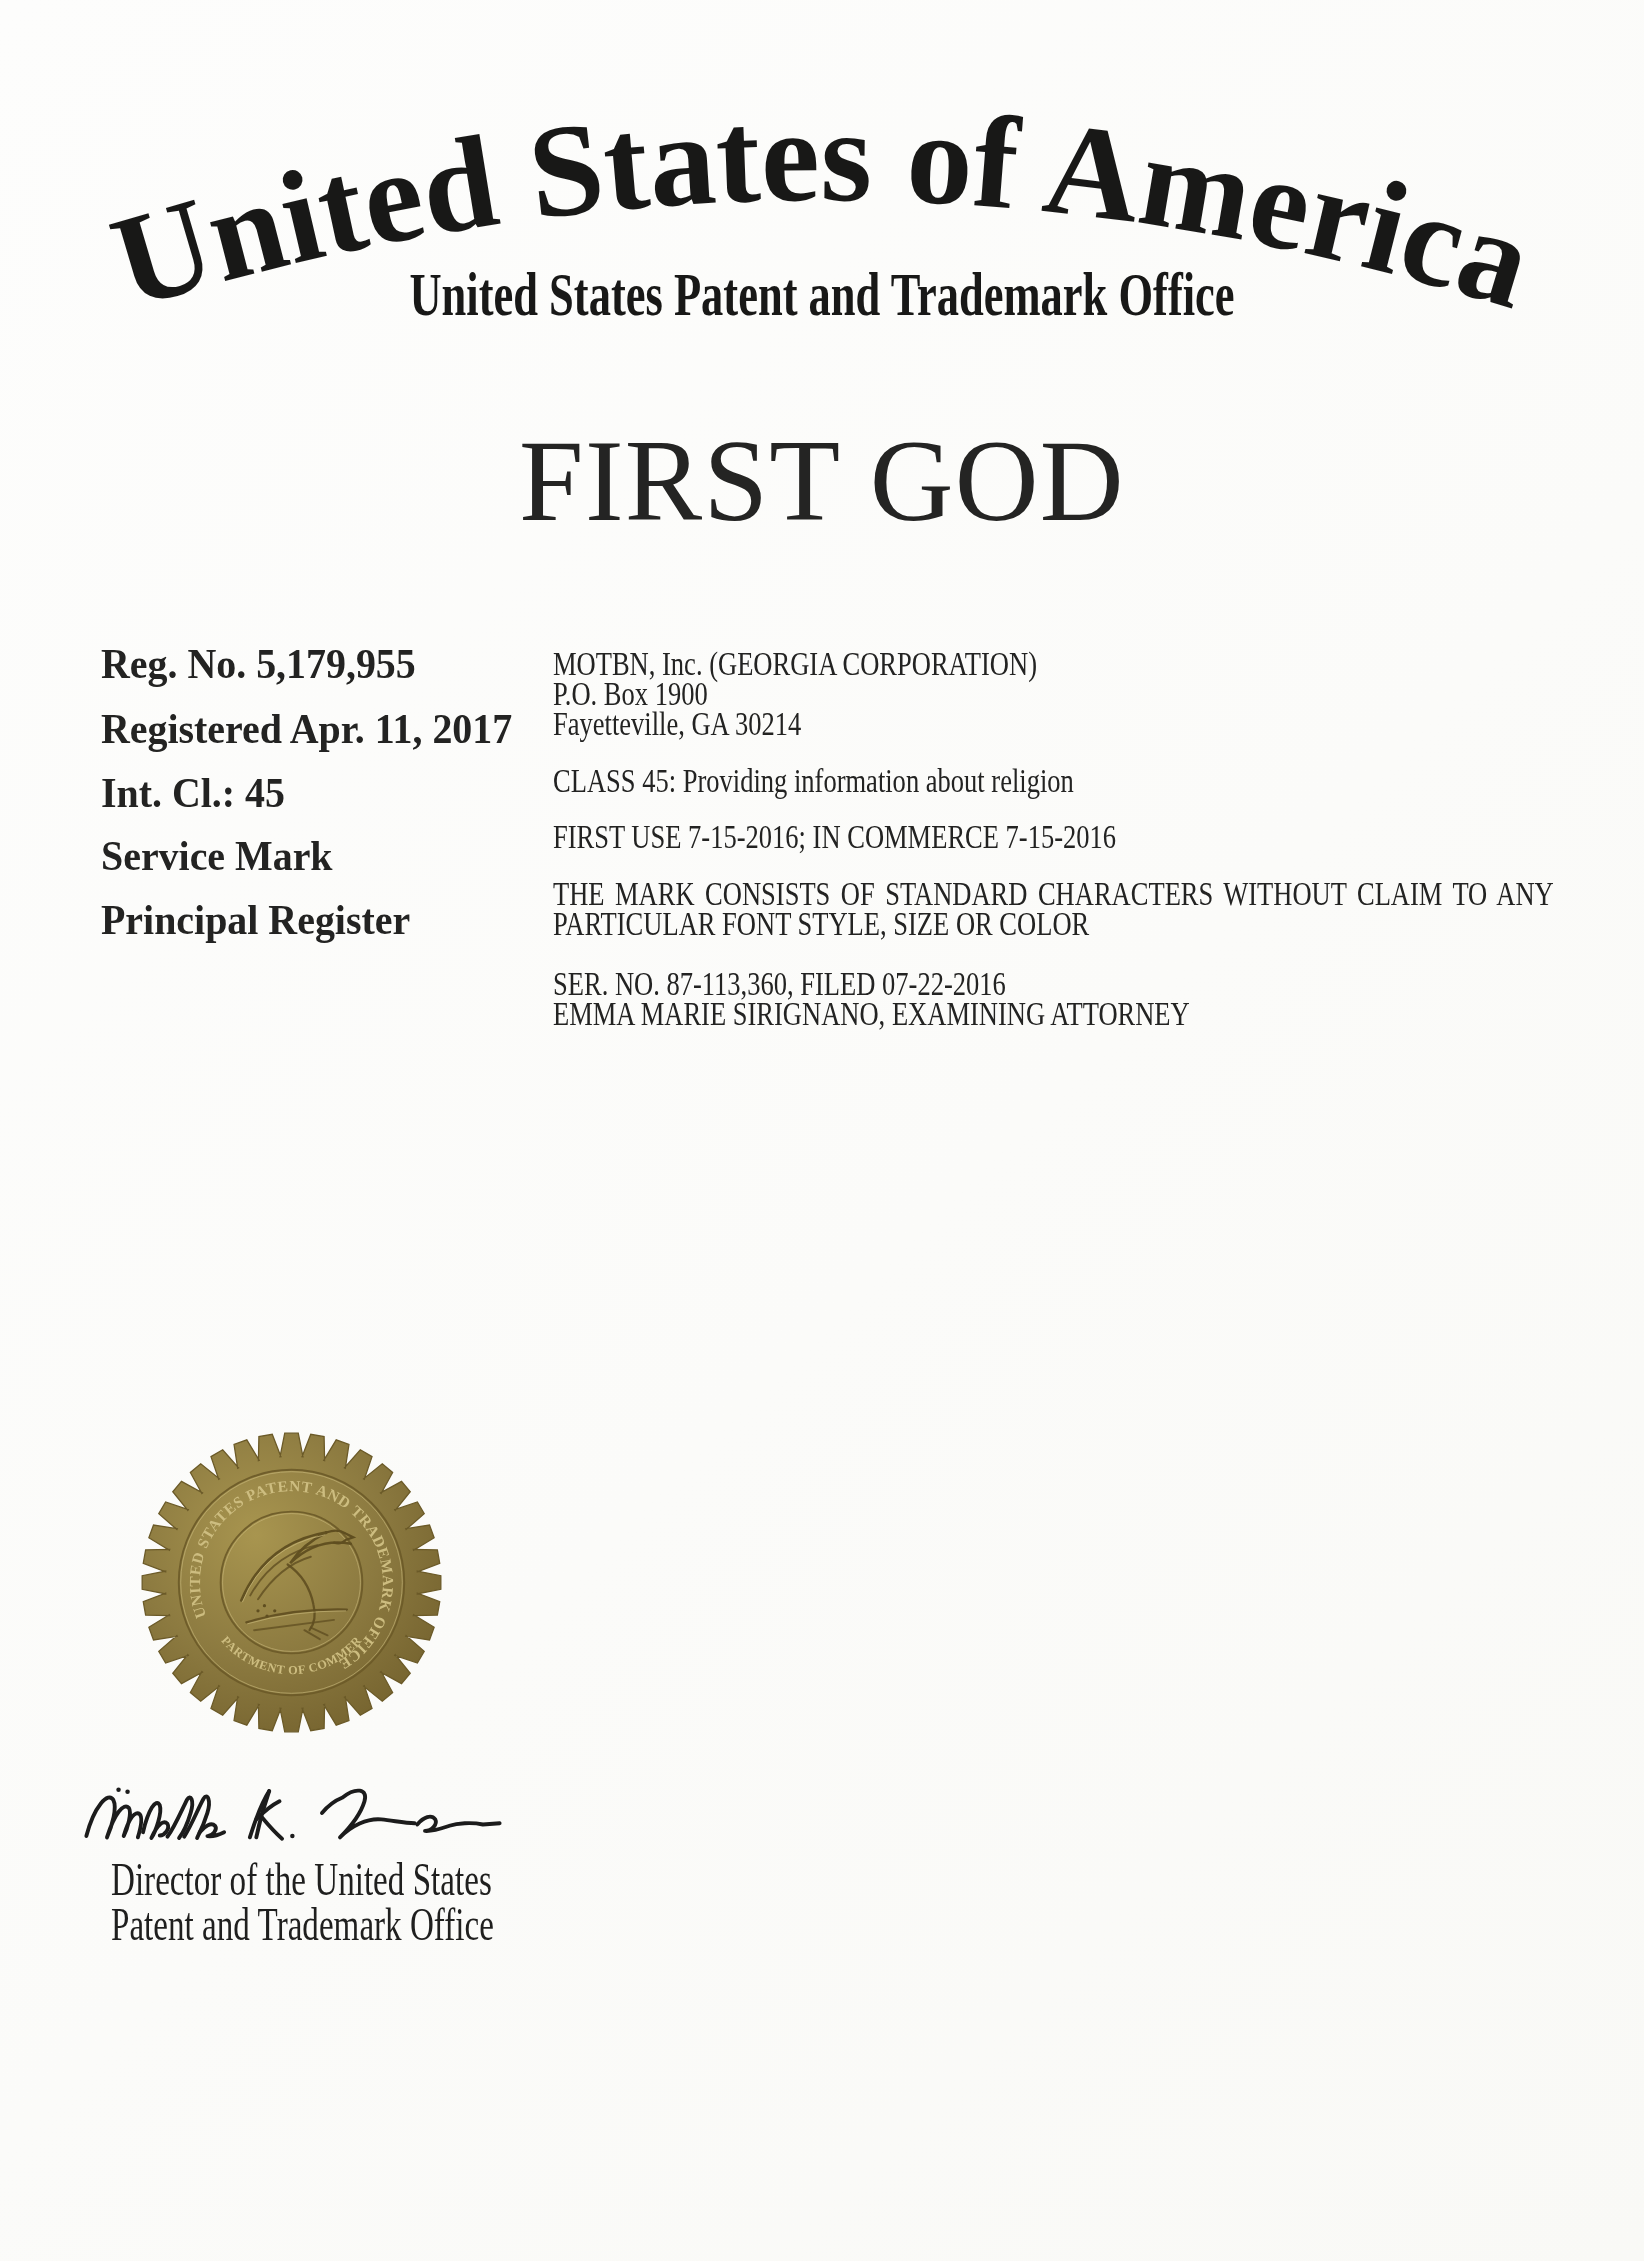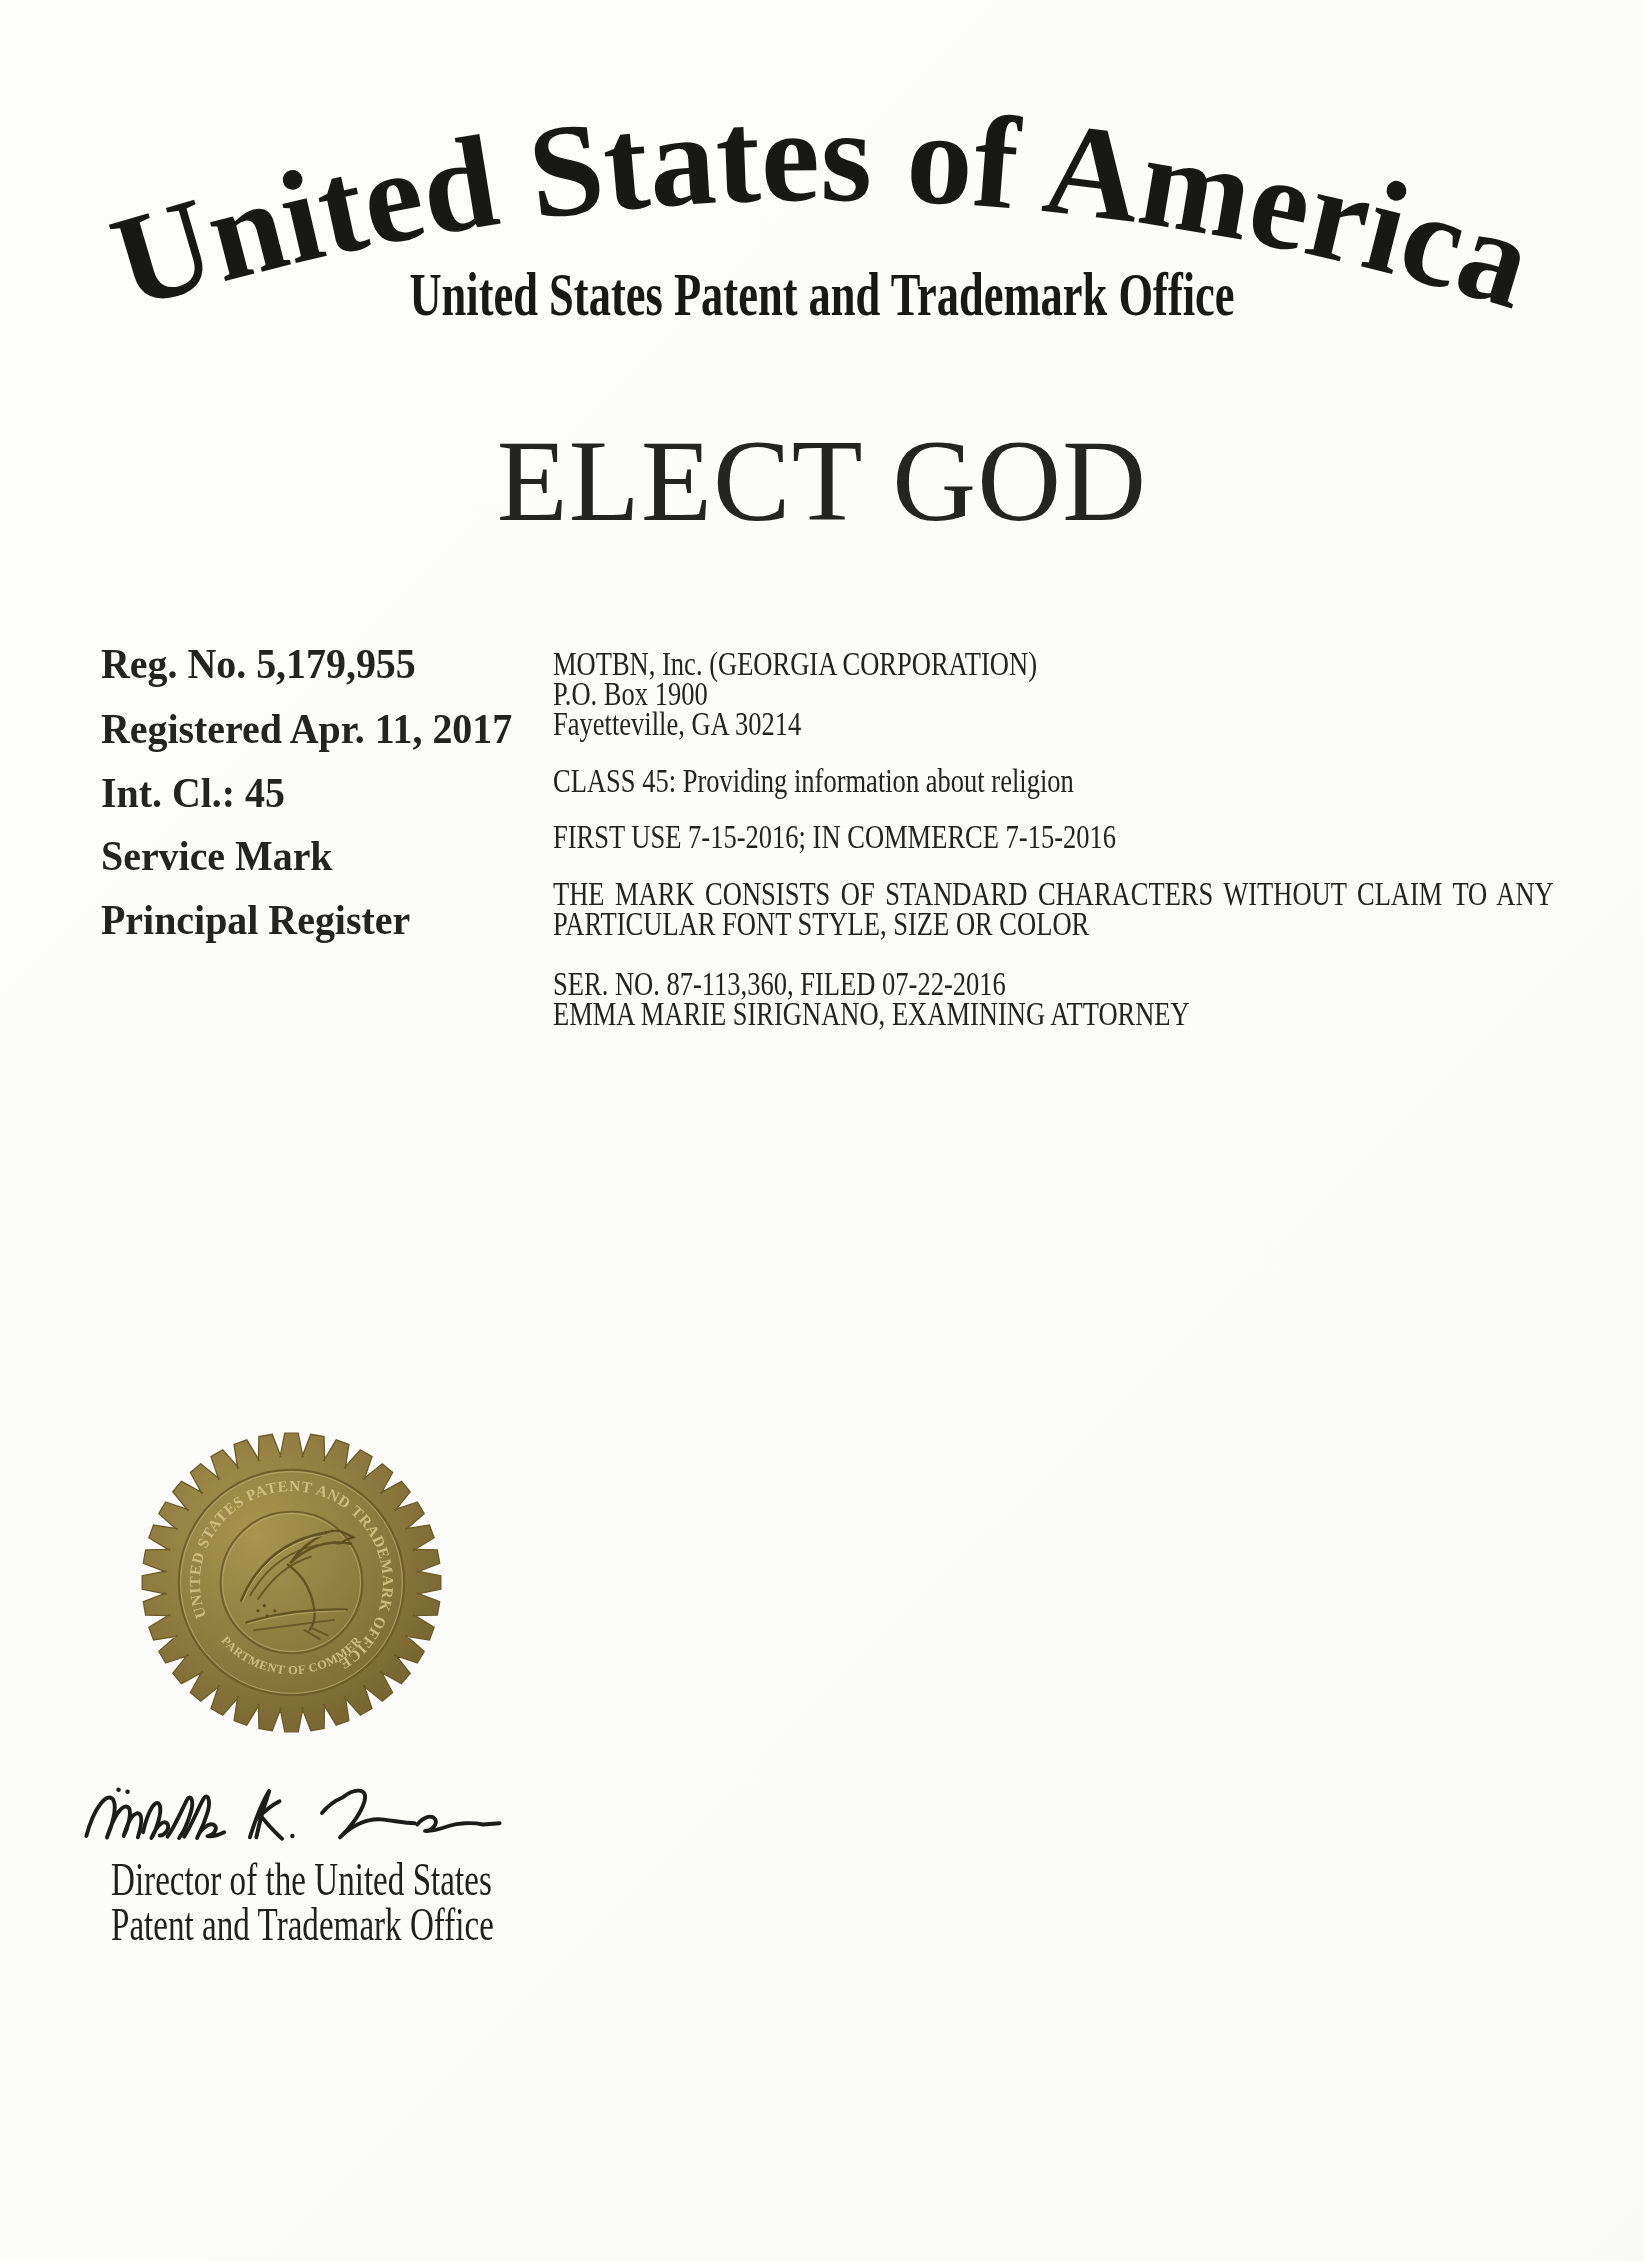--- a/index.html
+++ b/index.html
@@ -48,21 +48,21 @@
 <svg id="header-svg" class="abs" width="1644" height="413" viewBox="0 0 2550 640">
   <defs>
     <path id="archPath" d="M 200 480 Q 1275 140 2350 480" fill="none"></path>
   </defs>
   <text class="arch-text" font-size="205">
     <textPath href="#archPath" startOffset="50%" text-anchor="middle">United States of America</textPath>
   </text>
   <text class="subtitle-text" x="1275" y="488" text-anchor="middle" font-size="95" textLength="1280" lengthAdjust="spacingAndGlyphs">United States Patent and Trademark Office</text>
 </svg>
 
-<div class="abs mark-title">ELECT GOD</div>
+<div class="abs mark-title">FIRST GOD</div>
 
 <div class="abs lefty" style="top:643px">Reg. No. 5,179,955</div>
 <div class="abs lefty" style="top:708px">Registered Apr. 11, 2017</div>
 <div class="abs lefty" style="top:772px">Int. Cl.: 45</div>
 <div class="abs lefty" style="top:835px">Service Mark</div>
 <div class="abs lefty" style="top:899px">Principal Register</div>
 
 <div class="abs righty" style="top:649px">
   <div class="nowrap">MOTBN, Inc. (GEORGIA CORPORATION)</div>
   <div class="nowrap">P.O. Box 1900</div>

